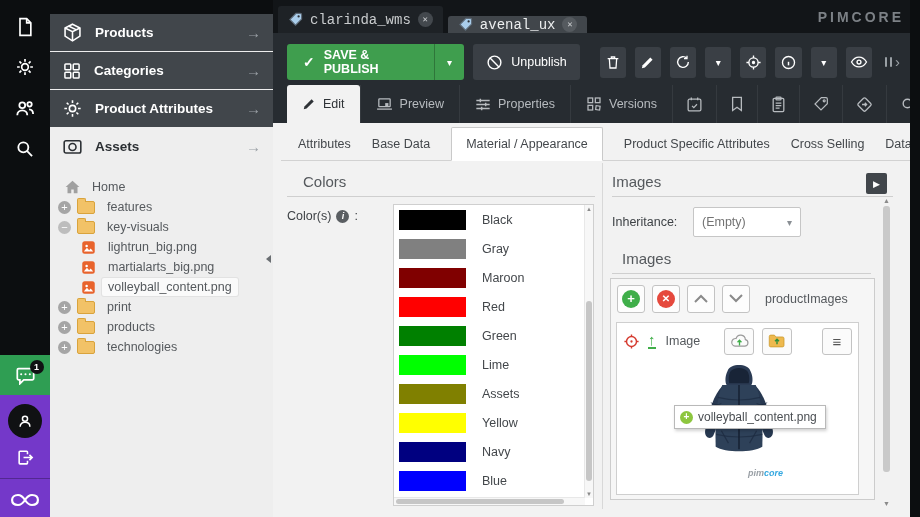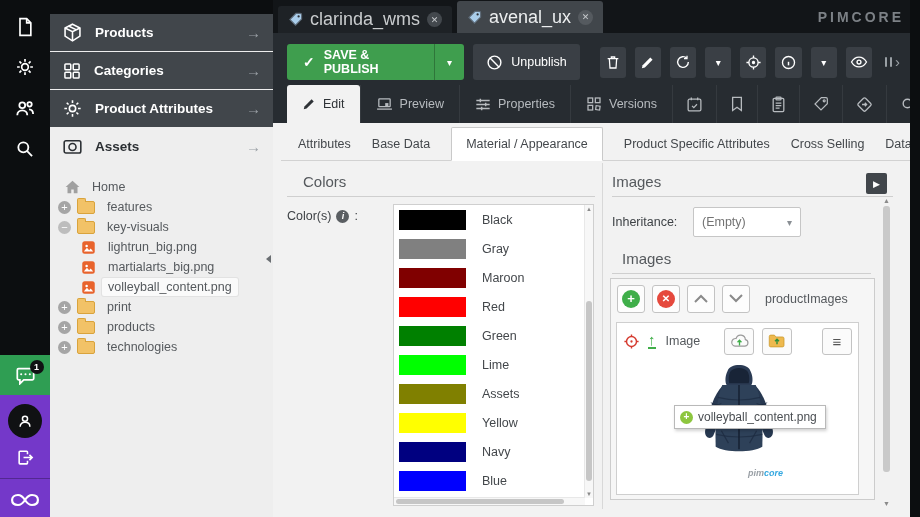--- a/index.html
+++ b/index.html
@@ -43,22 +43,22 @@
   .fold{width:16px;height:11px;background:#f2c267;border:1px solid #d9a33c;border-radius:1px 2px 2px 2px;position:relative;flex:0 0 auto;}
   .fold::before{content:"";position:absolute;top:-4px;left:-1px;width:7px;height:3px;background:#f2c267;
                 border:1px solid #d9a33c;border-bottom:none;border-radius:2px 2px 0 0;}
   .splitter{position:absolute;left:264px;top:247px;width:9px;height:24px;display:flex;align-items:center;justify-content:center;}
   .splitter::before{content:"";border-right:5px solid #6a6e72;border-top:4px solid transparent;border-bottom:4px solid transparent;}
 
   
   .hdr{position:absolute;left:273px;top:0;right:0;height:123px;background:#272c31;}
   .wtabs{position:absolute;top:0;left:0;right:0;height:33px;background:#121518;display:flex;align-items:flex-end;}
   .wtab{height:27px;margin-left:5px;display:flex;align-items:center;gap:7px;padding:0 10px;background:#1e2226;
-        border-radius:3px 3px 0 0;color:#c9ccce;font-size:18px;cursor:pointer;}
-  .wtab.active{height:32px;background:#41464b;color:#eceeef;}
+        border-radius:3px 3px 0 0;color:#c9ccce;font-size:14px;cursor:pointer;font-family:Liberation Mono, monospace;}
+  .wtab.active{height:17px;background:#41464b;color:#eceeef;}
   .closedot{width:15px;height:15px;border-radius:50%;background:#43484d;display:flex;align-items:center;justify-content:center;
             color:#c6c9cc;font-size:9px;cursor:pointer;}
   .closedot::before{content:"\2715";}
   .wtab.active .closedot{background:#555a5f;}
   .brand{position:absolute;right:16px;top:9px;color:#7c8186;font-size:14px;font-weight:bold;letter-spacing:3px;}
 
   .tbar{position:absolute;top:43px;left:14px;right:20px;height:38px;display:flex;align-items:center;gap:9px;}
   .btn-save{display:flex;align-items:stretch;background:#3f9e4e;border-radius:3px;color:#fff;cursor:pointer;}
   .btn-save .main{display:flex;align-items:center;gap:9px;padding:0 16px;height:36px;font-size:12.5px;font-weight:bold;}
   .check::before{content:"\2713";font-size:14px;}

